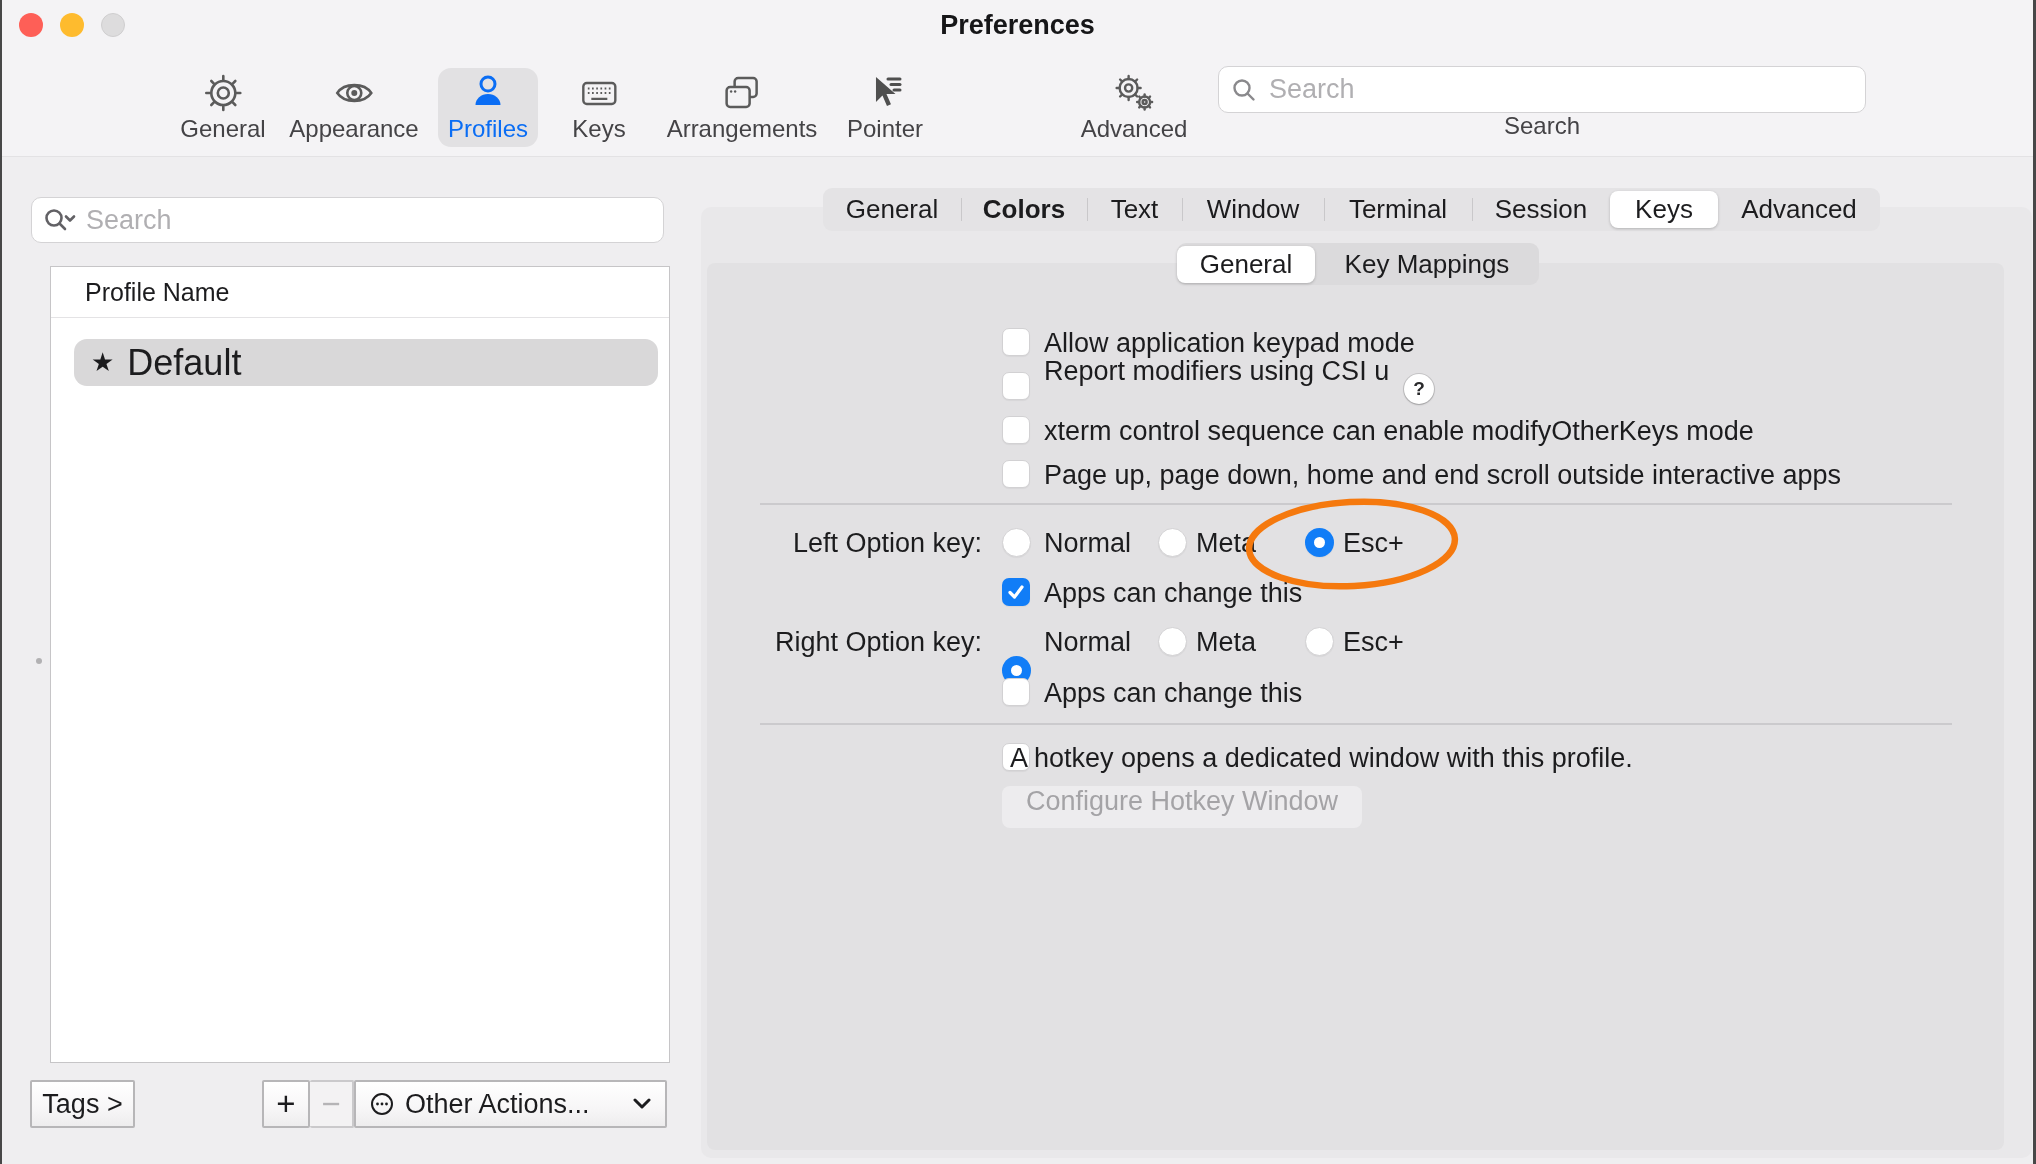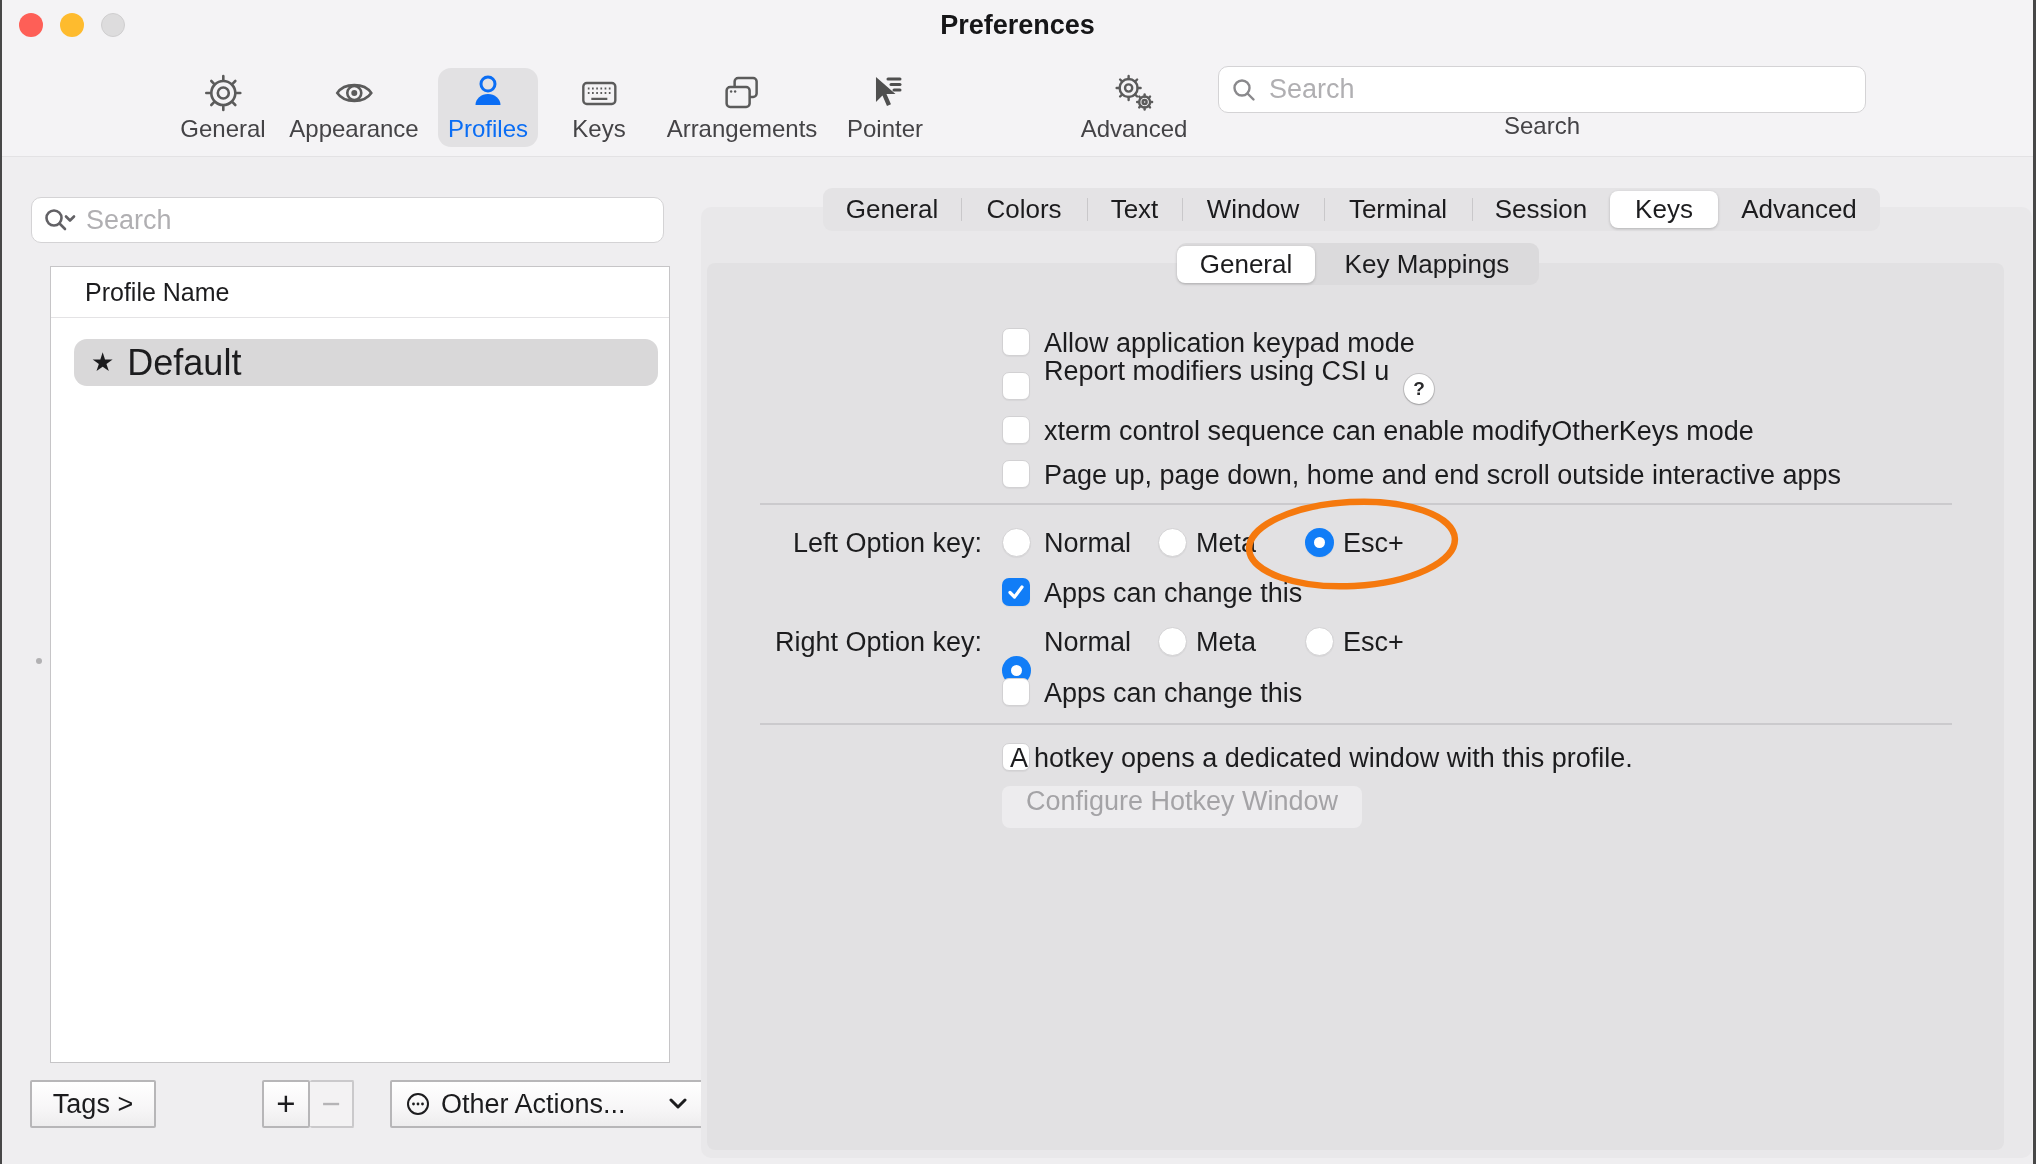--- a/index.html
+++ b/index.html
@@ -38,21 +38,21 @@
   .profilerow{left:23px;top:72px;width:584px;height:47px;border-radius:13px;background:#d9d8d9;
     display:flex;align-items:center;}
   .profilerow .star{margin-left:17px;font-size:26px;color:#1c1c1e;}
   .profilerow .pname{margin-left:13px;font-size:36px;color:#1c1c1e;}
   .sidedot{width:6px;height:6px;border-radius:50%;background:#b2b1b3;}
   .macbtn{background:linear-gradient(180deg,#ffffff 0%,#f7f6f7 60%,#eeedee 100%);
     border:2px solid #b7b6b8;box-sizing:border-box;border-radius:2px;
     display:flex;align-items:center;justify-content:center;font-size:27px;color:#1c1c1e;}
   .pmchar{font-size:33px;font-weight:300;line-height:30px;}
   .minusbtn{background:#f3f2f3;border:2px solid #cac9cb;border-left:none;color:#b5b4b6;}
-  .otheractions{justify-content:flex-start;padding:0 14px;margin-left:36px;}
+  .otheractions{justify-content:flex-start;padding:0 14px;}
   .otheractions .oalabel{margin-left:11px;font-size:27px;}
   .otheractions .chev{margin-left:auto;}
   
   .outerpanel{background:#e9e8ea;border-radius:10px;}
   .innerpanel{background:#e2e1e3;border-radius:8px;}
   .tabbar{background:#e4e3e5;border-radius:9px;display:flex;align-items:center;}
   .tabseg{height:100%;display:flex;align-items:center;justify-content:center;cursor:default;}
   .tabseg span{font-size:26px;color:#1c1c1e;white-space:nowrap;}
   .tabseg.sel{height:37px;background:#ffffff;border-radius:8px;box-shadow:0 1px 3px rgba(0,0,0,.22);}
   .tabdiv{width:1px;height:23px;background:#c9c8ca;}
@@ -208,21 +208,21 @@
       <span>Profile Name</span>
     </div>
     <div class="abs profilerow">
       <span class="star">★</span>
       <span class="pname">Default</span>
     </div>
   </div>
 
   <div class="abs sidedot" style="left:34px;top:658px;"></div>
 
-  <div class="abs macbtn" style="left:28px;top:1080px;width:126px;height:48px;">
+  <div class="abs macbtn" style="left:28px;top:1080px;width:105px;height:48px;">
     <span>Tags &gt;</span>
   </div>
   <div class="abs macbtn" style="left:260px;top:1080px;width:48px;height:48px;">
     <span class="pmchar">+</span>
   </div>
   <div class="abs macbtn minusbtn" style="left:308px;top:1080px;width:44px;height:48px;">
     <span class="pmchar">−</span>
   </div>
   <div class="abs macbtn otheractions" style="left:352px;top:1080px;width:313px;height:48px;">
     <svg width="24" height="24" viewBox="0 0 24 24">
@@ -237,21 +237,21 @@
     </svg>
   </div>
 
   <div class="abs outerpanel" style="left:699px;top:207px;width:1331px;height:951px;"></div>
   <div class="abs innerpanel" style="left:705px;top:263px;width:1297px;height:887px;"></div>
 
   <div class="abs tabbar" style="left:821px;top:188px;width:1057px;height:43px;">
     <div class="tabseg" style="width:138px;">
         <span>General</span>
       </div>
-    <div class="tabseg" style="width:126px;">
+    <div class="tabseg" style="width:126px;font-weight:bold;">
         <span>Colors</span>
       </div>
     <div class="tabseg" style="width:95px;">
         <span>Text</span>
       </div>
     <div class="tabseg" style="width:142px;">
         <span>Window</span>
       </div>
     <div class="tabseg" style="width:148px;">
         <span>Terminal</span>

